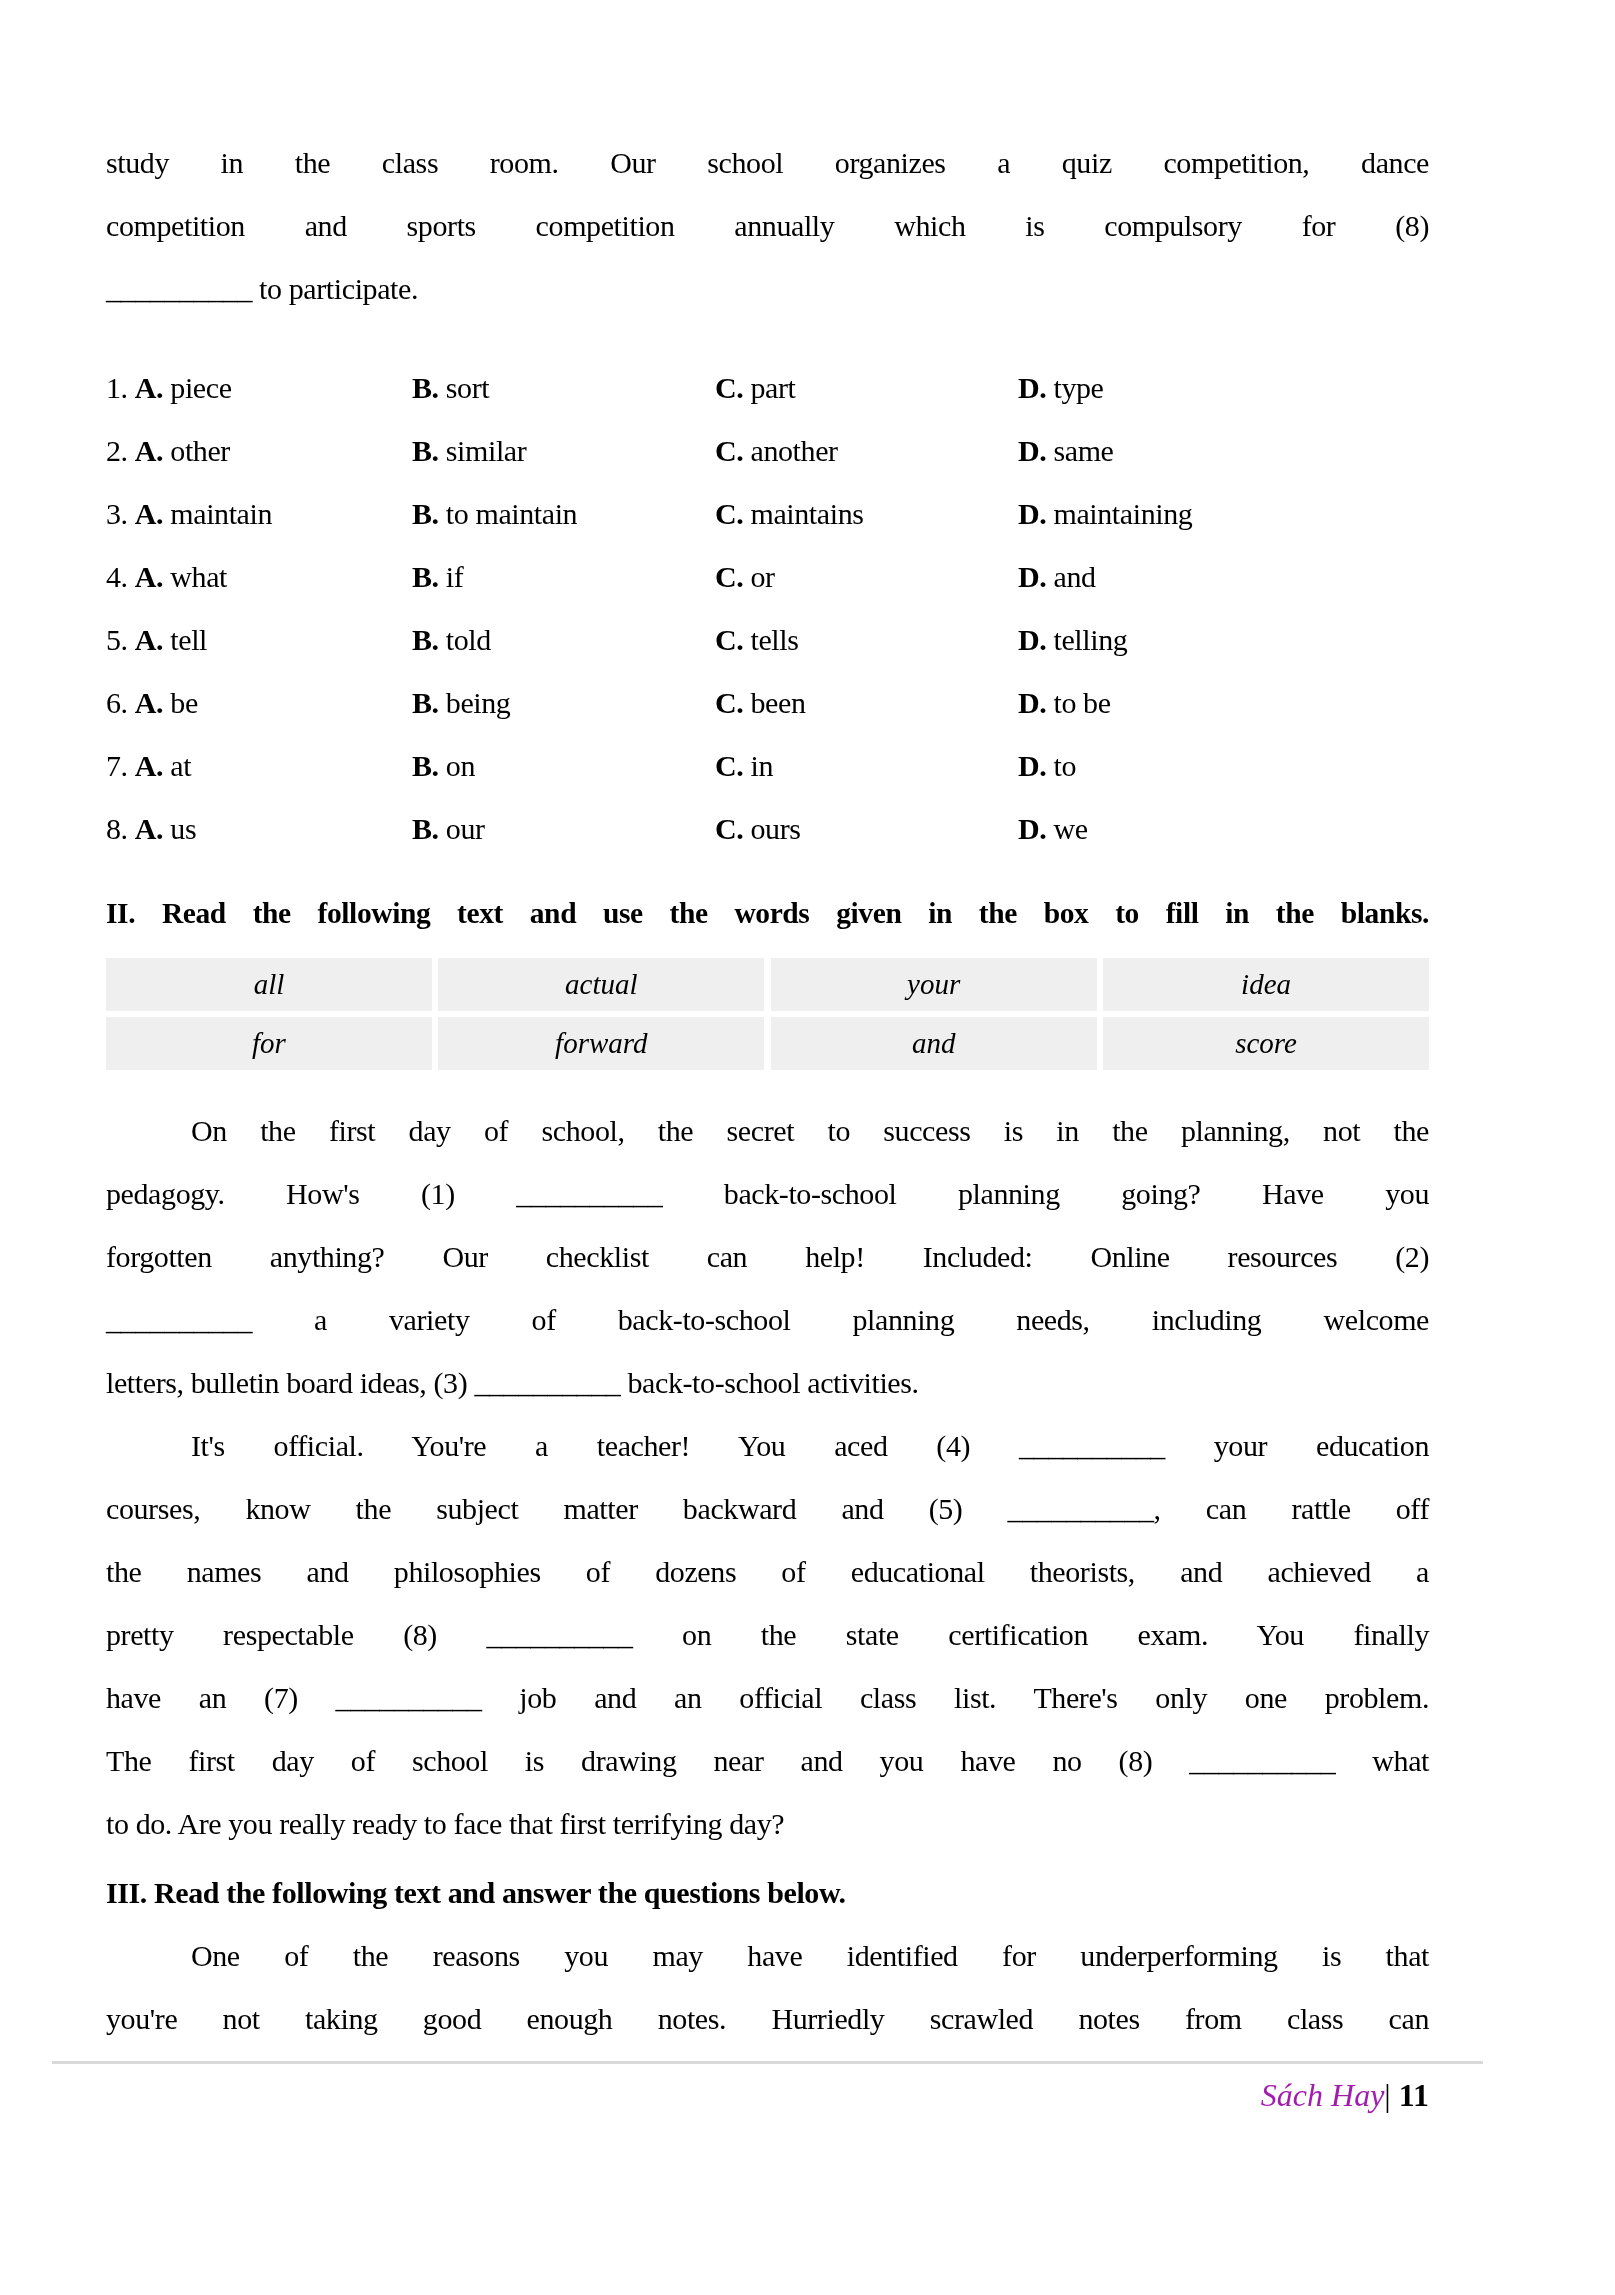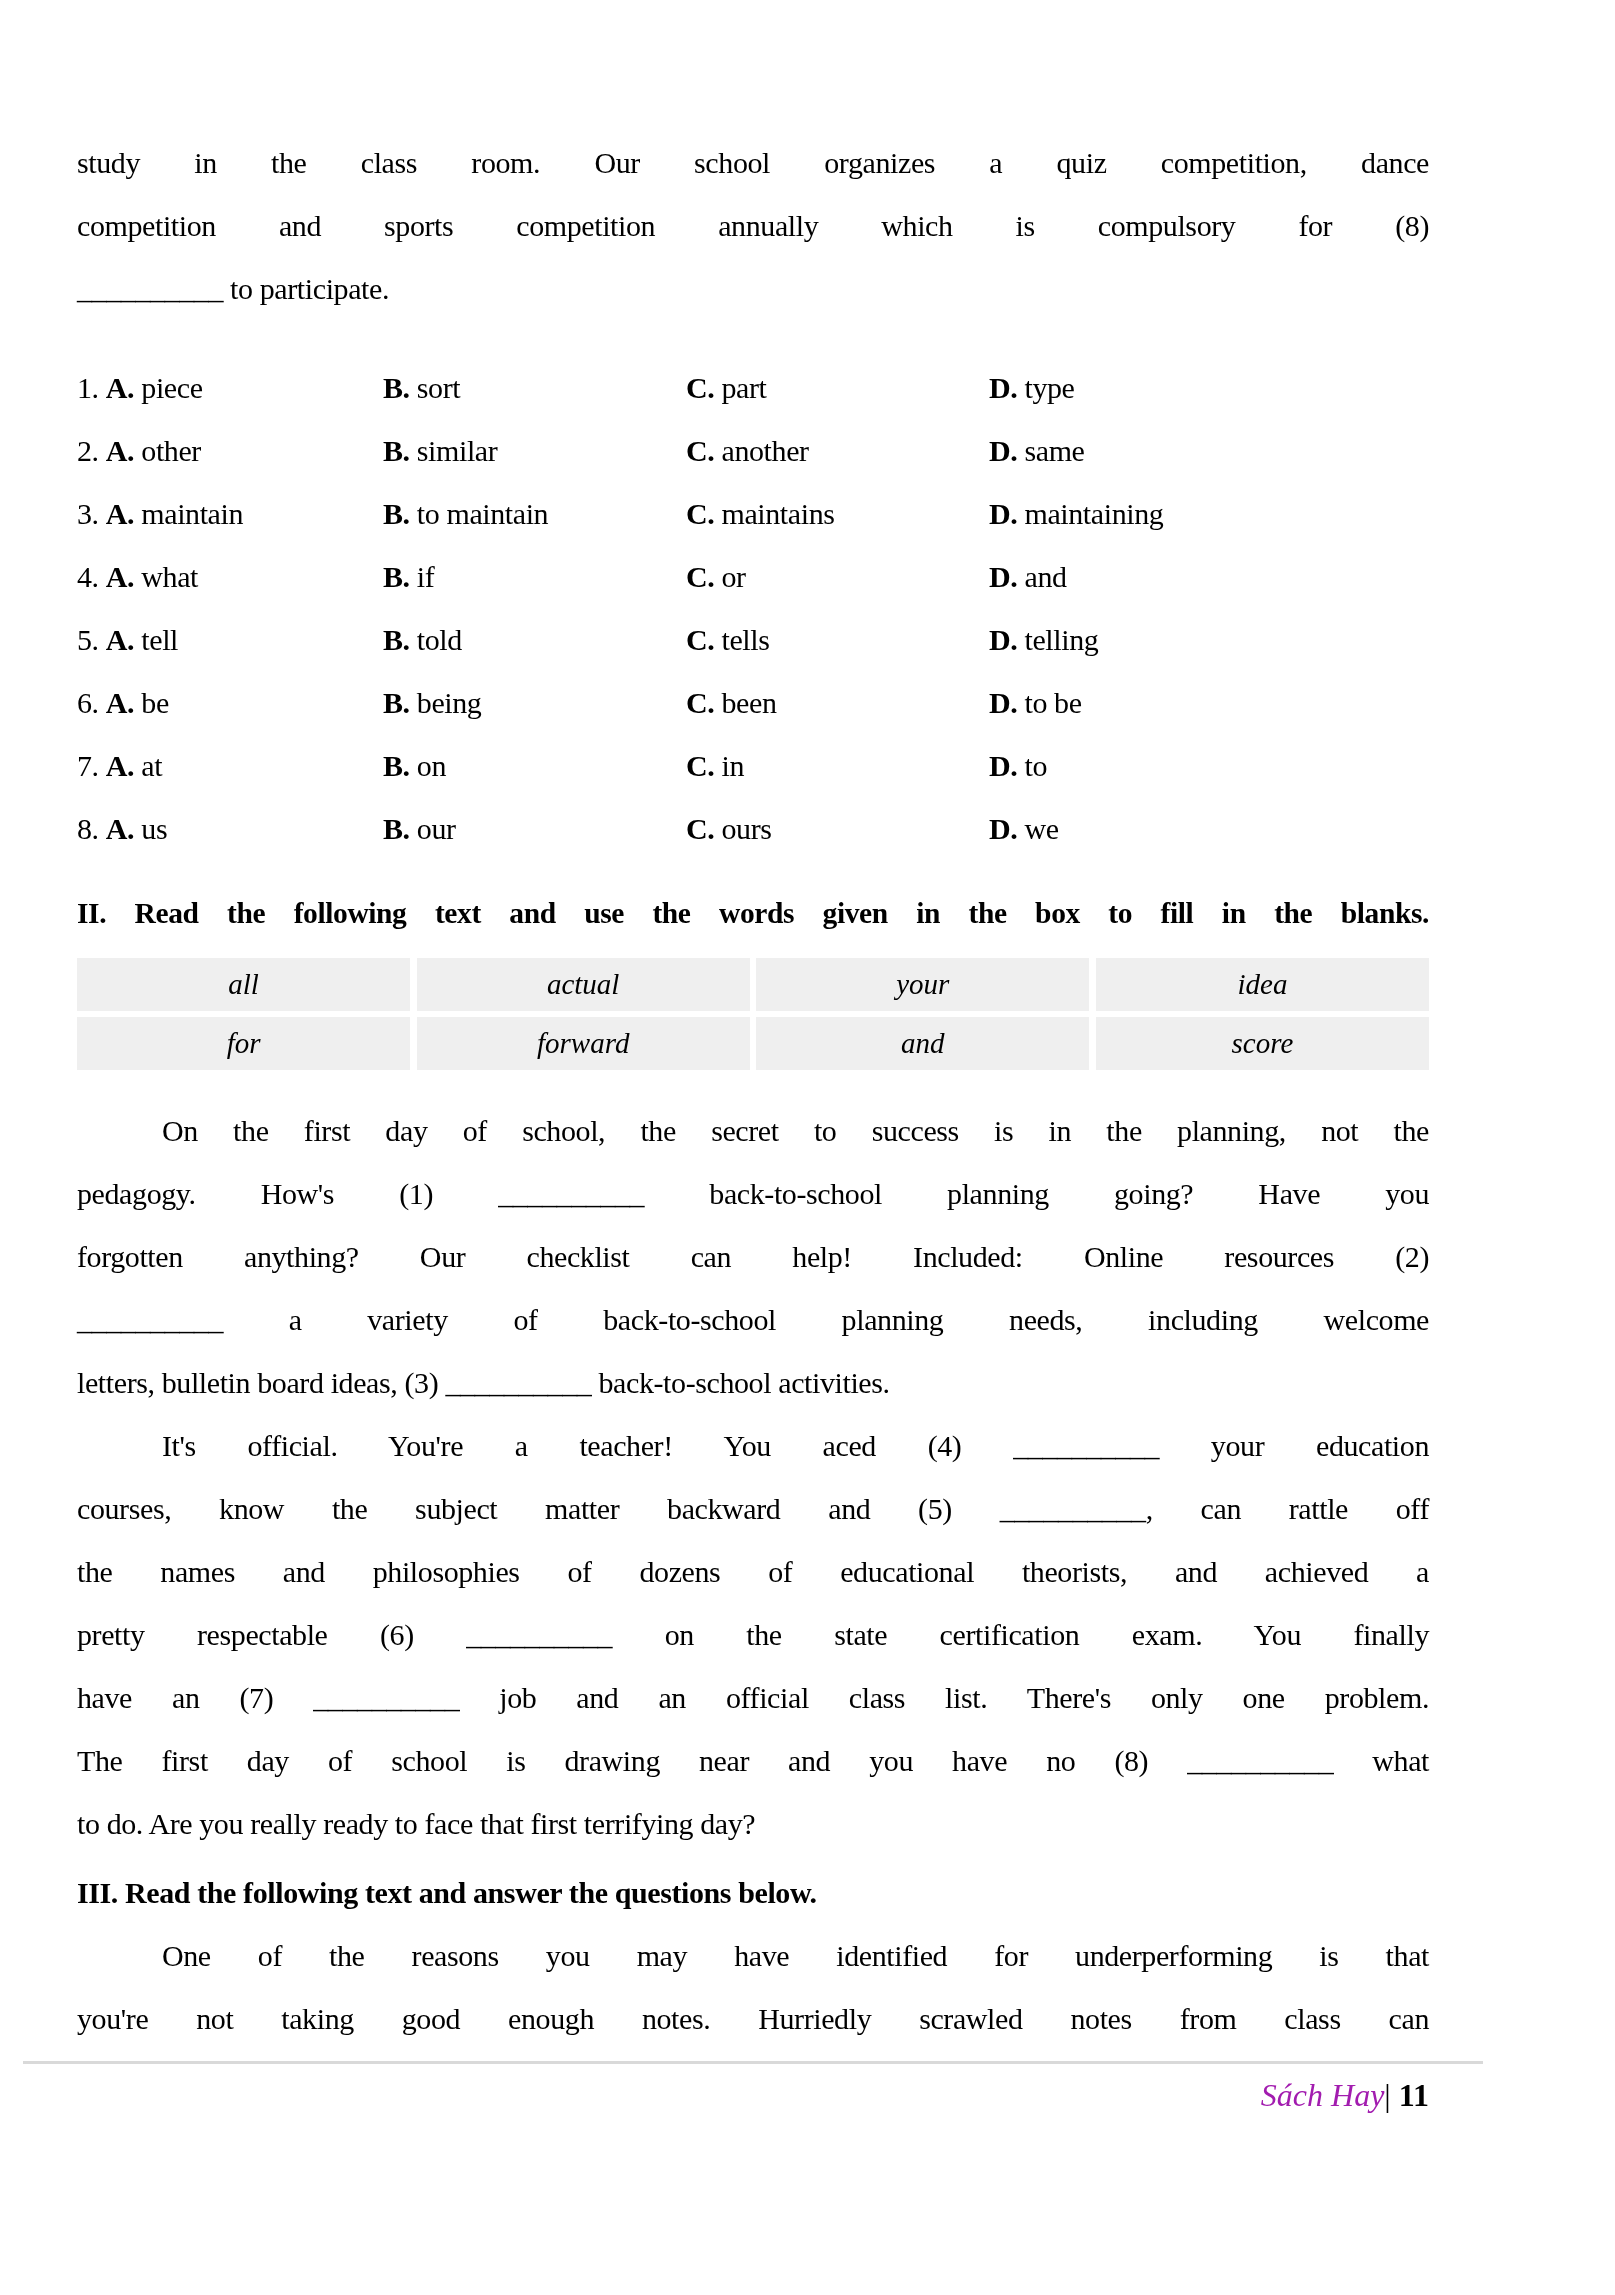--- a/index.html
+++ b/index.html
@@ -8,21 +8,21 @@
     background: #ffffff;
   }
   body {
     width: 1615px;
     height: 2295px;
     overflow: hidden;
     font-family: "Liberation Serif", serif;
     color: #000000;
   }
   .content {
-    padding: 131px 186px 0 77px;
+    padding: 131px 186px 0 106px;
   }
   
   .line {
     font-size: 30px;
     line-height: 63px;
     letter-spacing: -0.4px;
     text-align: justify;
     text-align-last: justify;
     white-space: normal;
   }
@@ -171,21 +171,21 @@
 
   <div class="para-block s2-paras">
       <div class="line indent">On the first day of school, the secret to success is in the planning, not the</div>
       <div class="line">pedagogy. How's (1) __________ back-to-school planning going? Have you</div>
       <div class="line">forgotten anything? Our checklist can help! Included: Online resources (2)</div>
       <div class="line">__________ a variety of back-to-school planning needs, including welcome</div>
       <div class="line last">letters, bulletin board ideas, (3) __________ back-to-school activities.</div>
       <div class="line indent">It's official. You're a teacher! You aced (4) __________ your education</div>
       <div class="line">courses, know the subject matter backward and (5) __________, can rattle off</div>
       <div class="line">the names and philosophies of dozens of educational theorists, and achieved a</div>
-      <div class="line">pretty respectable (6) __________ on the state certification exam. You finally</div>
+      <div class="line">pretty respectable (8) __________ on the state certification exam. You finally</div>
       <div class="line">have an (7) __________ job and an official class list. There's only one problem.</div>
       <div class="line">The first day of school is drawing near and you have no (8) __________ what</div>
       <div class="line last">to do. Are you really ready to face that first terrifying day?</div>
     </div>
 
   <div class="h3">III. Read the following text and answer the questions below.</div>
 
   <div class="para-block s3-paras">
       <div class="line indent">One of the reasons you may have identified for underperforming is that</div>
       <div class="line">you're not taking good enough notes. Hurriedly scrawled notes from class can</div>

